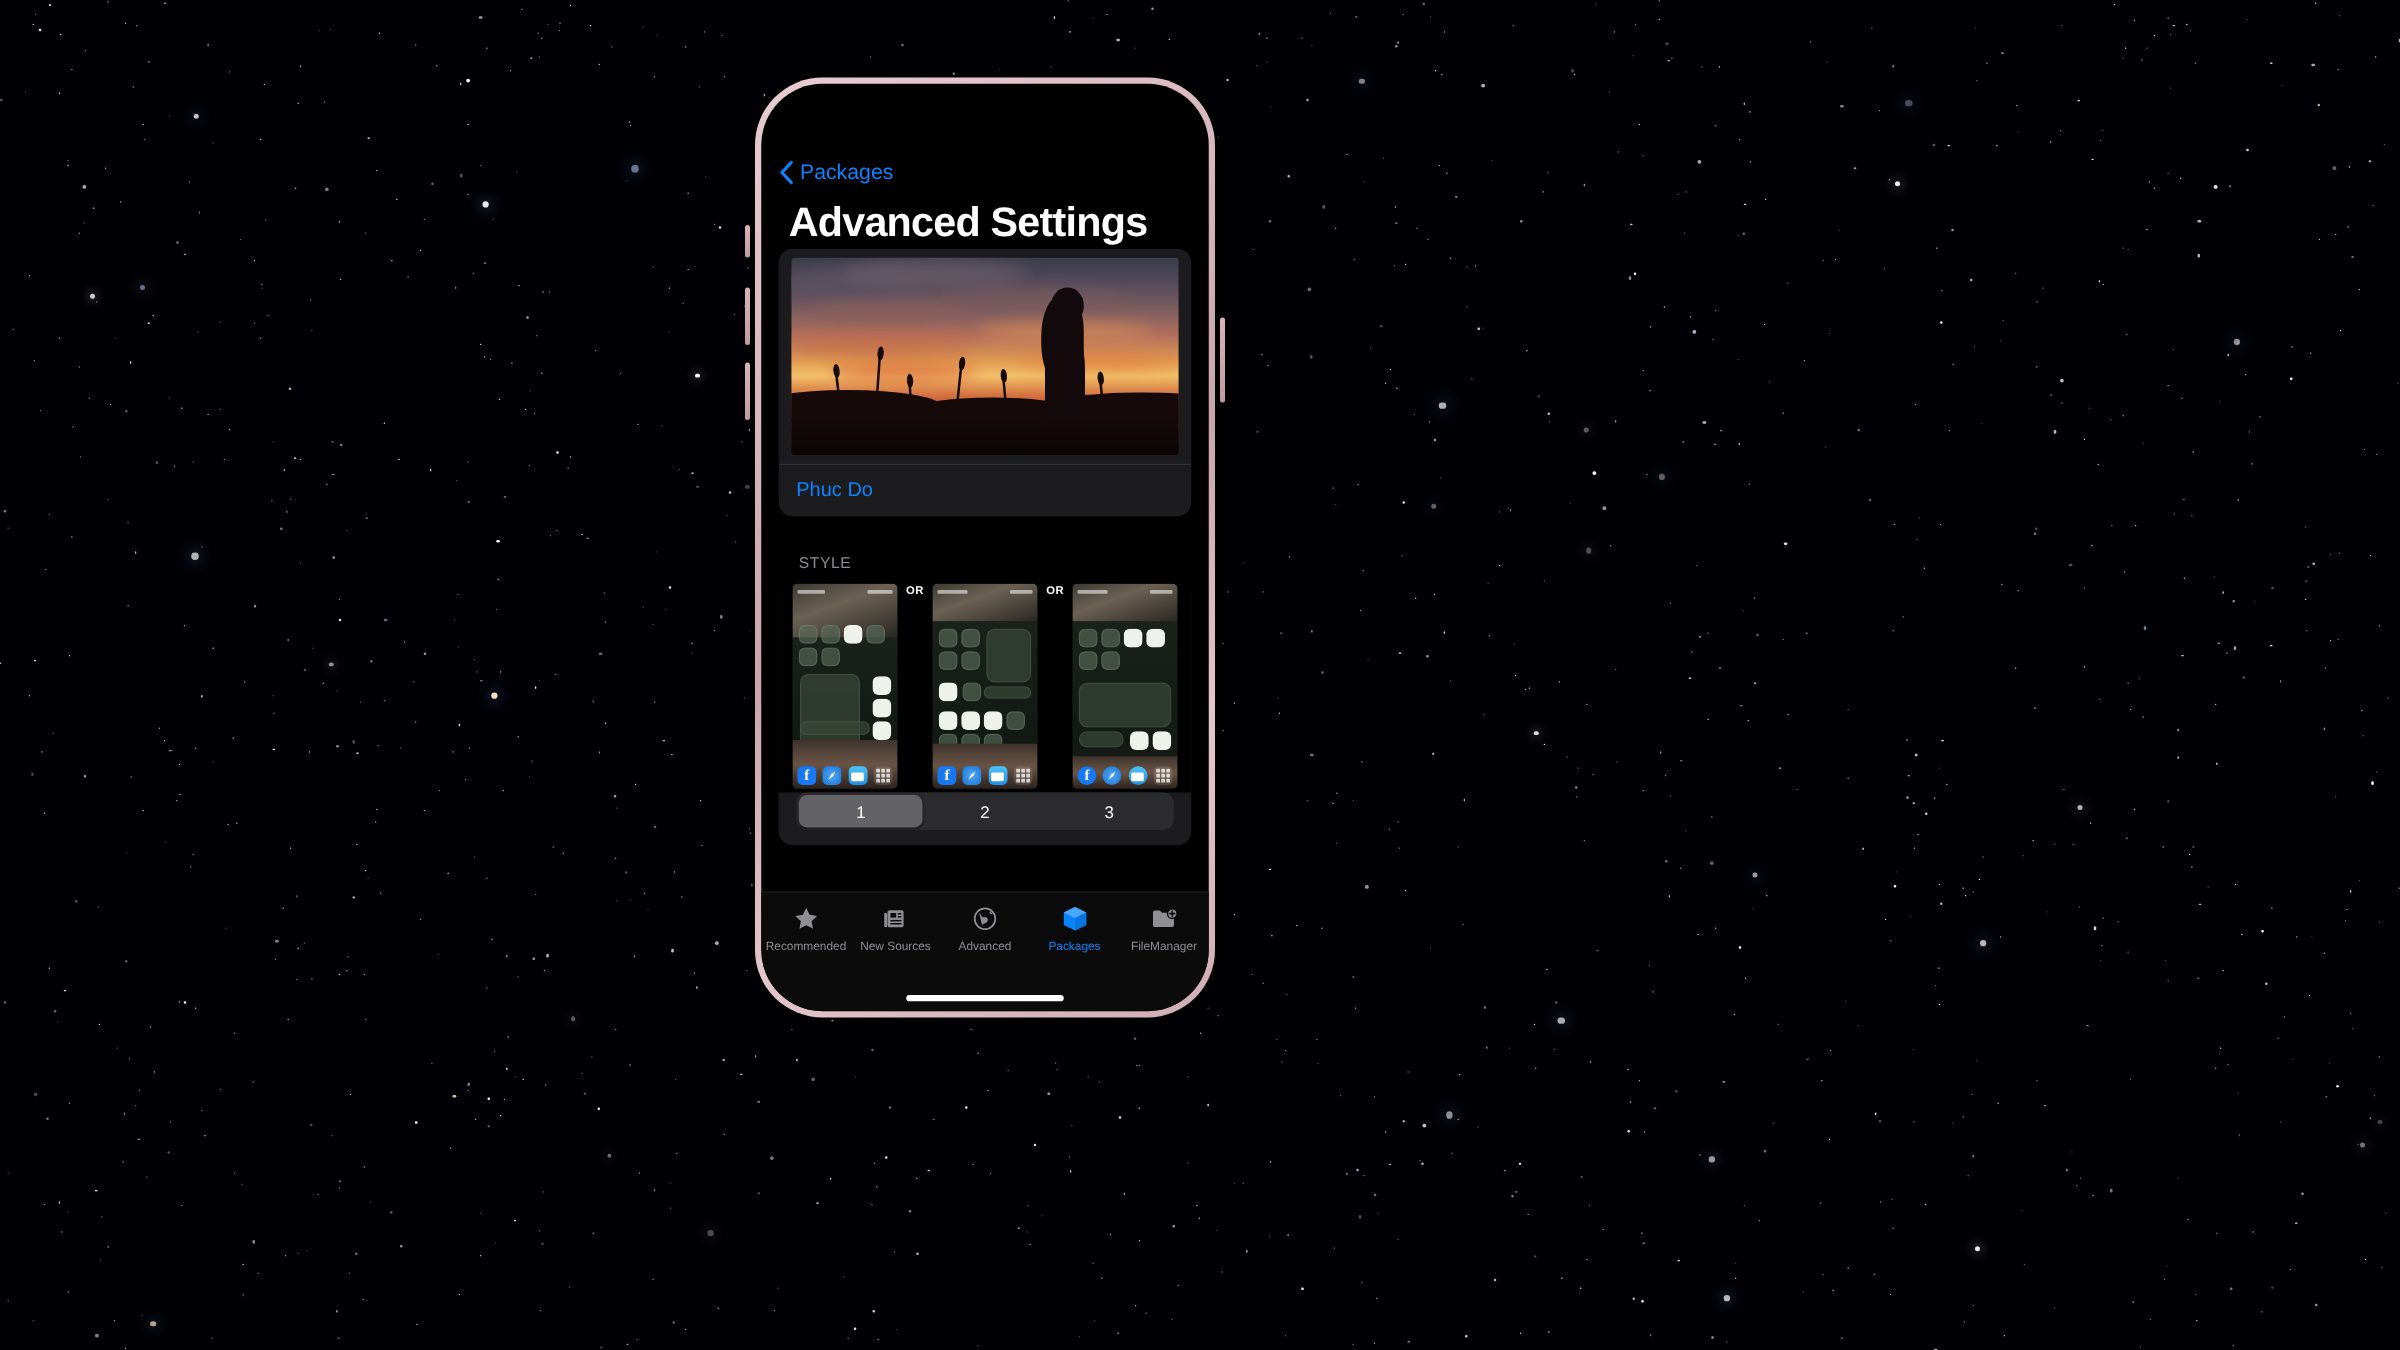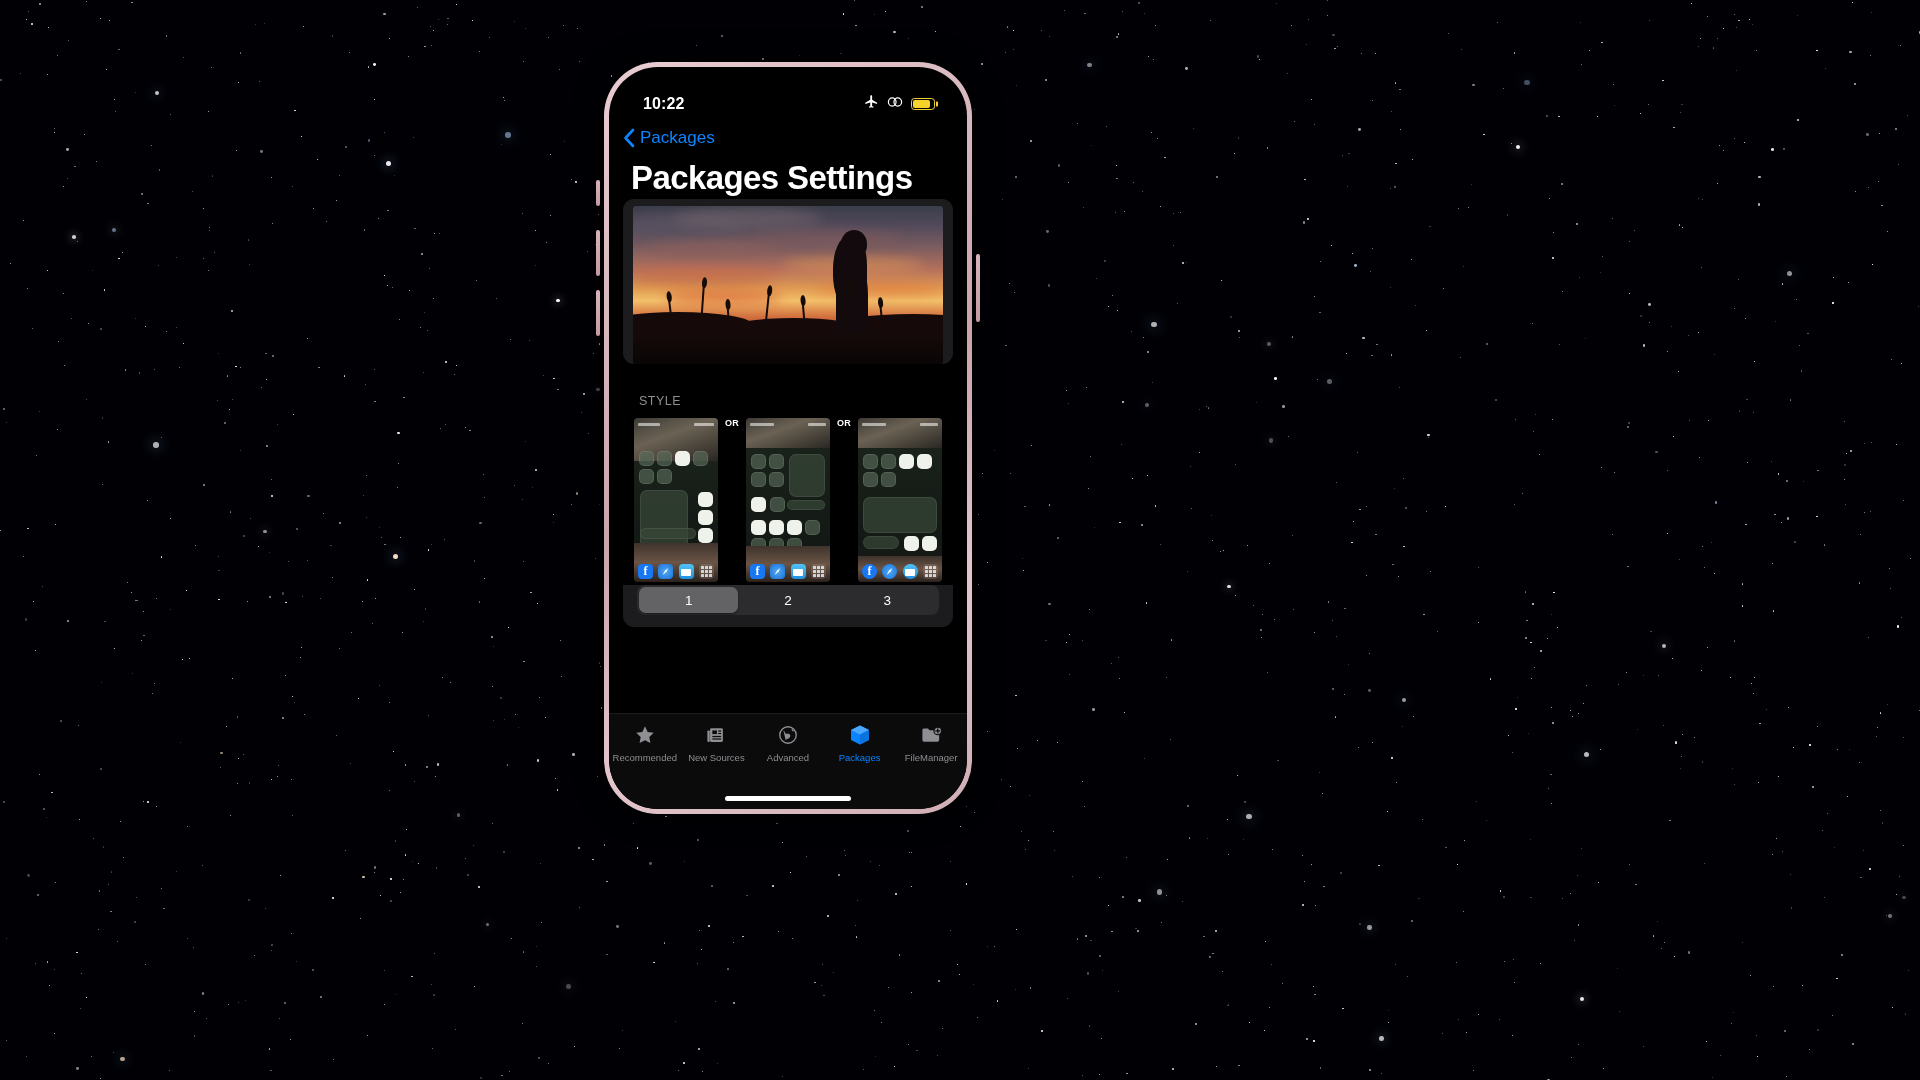--- a/index.html
+++ b/index.html
@@ -1871,51 +1871,31 @@
       <span class="star" style="left:1648.6px;top:19.7px;width:1.5px;height:1.5px;opacity:0.39;background:#ffffff;"></span>
       <span class="star" style="left:725.9px;top:534.3px;width:1.5px;height:1.5px;opacity:0.33;background:#ffffff;"></span>
     </div>
 </div>
 
 <div id="phone">
   <div id="phone-inner">
 
     <div class="dynamic-island"></div>
 
-    <div id="statusbar">
-      <div id="status-time">10:22</div>
-      <div id="status-icons">
-        <span>
-          <svg width="15" height="15" viewBox="0 0 24 24" fill="#fff">
-            <path d="M21 16v-2l-8-5V3.5C13 2.67 12.33 2 11.5 2S10 2.67 10 3.5V9l-8 5v2l8-2.5V19l-2 1.5V22l3.5-1 3.5 1v-1.5L13 19v-5.5L21 16z"></path>
-          </svg>
-        </span>
-        <span>
-          <svg width="16" height="14" viewBox="0 0 26 18" fill="none" stroke="#fff" stroke-width="2">
-            <ellipse cx="8.5" cy="9" rx="6.2" ry="6.8"></ellipse>
-            <ellipse cx="17.5" cy="9" rx="6.2" ry="6.8"></ellipse>
-          </svg>
-        </span>
-        <span id="battery-shell">
-          <span id="battery-fill"></span>
-          <span id="battery-nub"></span>
-        </span>
-      </div>
-    </div>
 
     <div id="navbar">
       <span id="back-chevron">
         <svg width="12" height="20" viewBox="0 0 12 20" fill="none" stroke="#0a84ff" stroke-width="2.6" stroke-linecap="round" stroke-linejoin="round">
           <path d="M10 2 L2.5 10 L10 18"></path>
         </svg>
       </span>
       <span id="back-label">Packages</span>
     </div>
 
-    <div id="page-title">Packages Settings</div>
+    <div id="page-title">Advanced Settings</div>
 
     <div id="content">
 
       <div class="card">
         <div id="banner">
           <div class="sky"></div>
           <div class="cloud" style="left:-10px;  top:8px;  width:120px; height:26px; background:#5a5261; opacity:.85;"></div>
           <div class="cloud" style="left:40px;   top:2px;  width:150px; height:22px; background:#6b5f68; opacity:.7;"></div>
           <div class="cloud" style="left:14px;   top:34px; width:130px; height:18px; background:#8a5f5c; opacity:.75;"></div>
           <div class="cloud" style="left:120px;  top:24px; width:150px; height:20px; background:#7d5a5d; opacity:.6;"></div>
@@ -1947,20 +1927,23 @@
               <span class="grass-tip"></span>
             </div>
           <div class="grass" style="left:212px; height:52px; transform:rotate(3deg);">
               <span class="grass-tip"></span>
             </div>
           <div class="grass" style="left:250px; height:36px; transform:rotate(-6deg);">
               <span class="grass-tip"></span>
             </div>
           <div class="ground"></div>
         </div>
+        <div id="author-row">
+          <span id="author-name">Phuc Do</span>
+        </div>
       </div>
 
       <div id="style-header">STYLE</div>
 
       <div class="card">
 
         <div id="style-previews">
 
           <div class="preview-wrap">
             <div class="preview">

